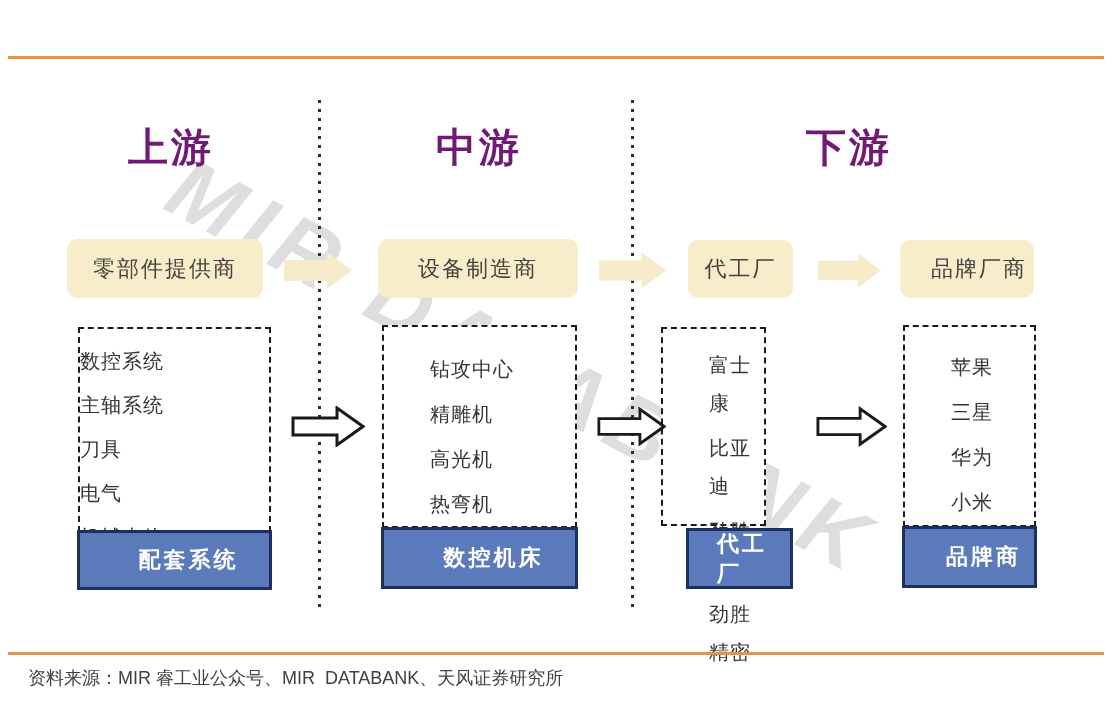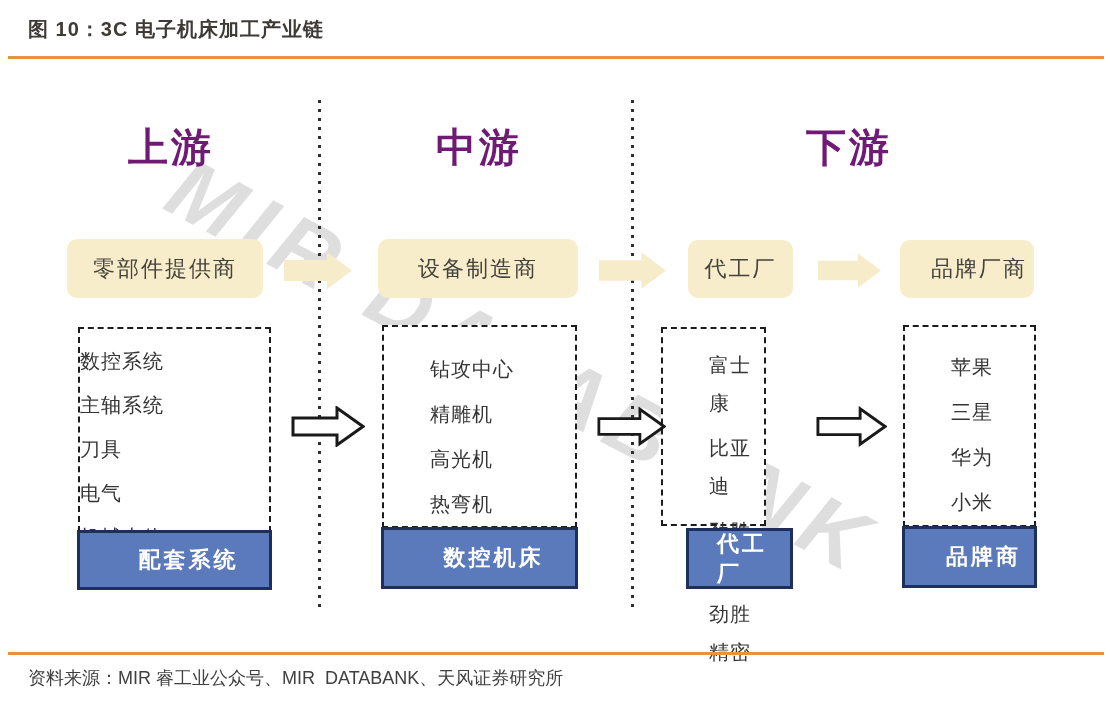--- a/index.html
+++ b/index.html
@@ -71,21 +71,20 @@
   .ya-3 { left:818px; top:252px; }
   .wa-1 { left:291px; top:406px; }
   .wa-2 { left:597px; top:406px; }
   .wa-3 { left:816px; top:406px; }
 </style>
 </head>
 <body>
 
 <div class="page">
 
-  <div class="fig-title">图 10：3C 电子机床加工产业链</div>
   <div class="rule rule-top"></div>
 
   <div class="watermark">MIR DATABANK</div>
 
   <div class="divider divider-1"></div>
   <div class="divider divider-2"></div>
 
   <div class="sec-header sec-1">上游</div>
   <div class="sec-header sec-2">中游</div>
   <div class="sec-header sec-3">下游</div>

